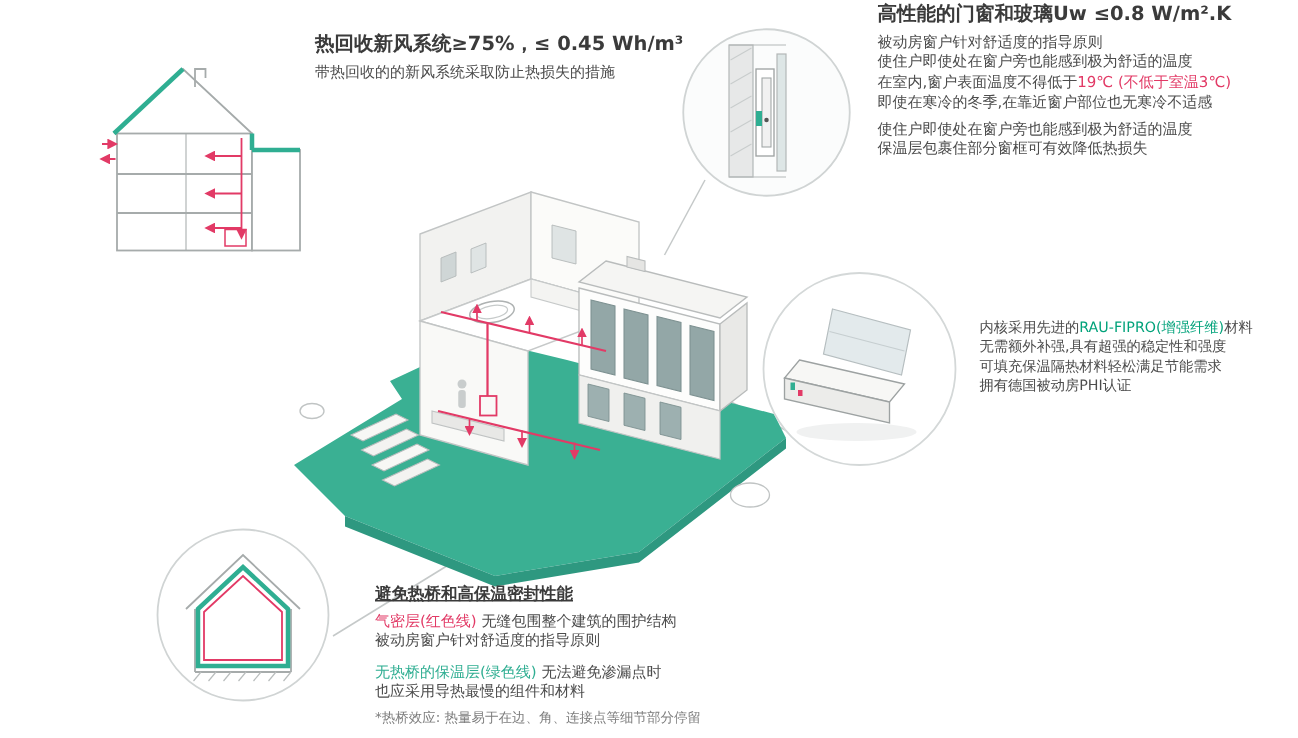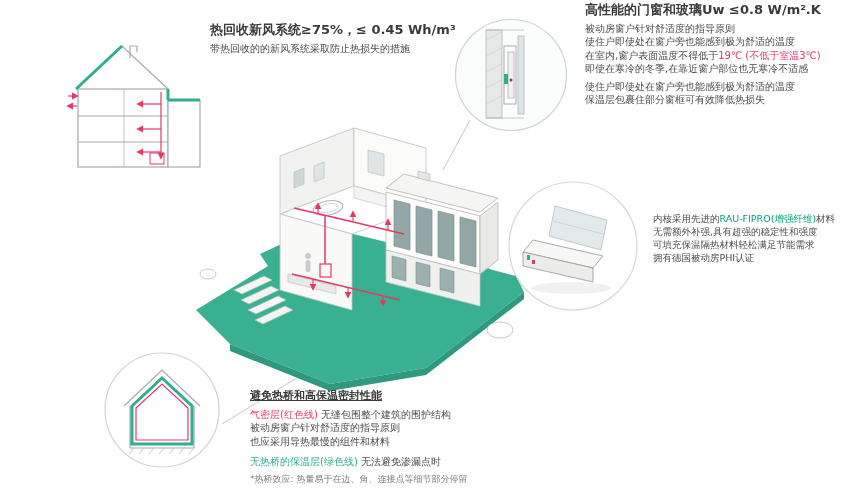--- a/index.html
+++ b/index.html
@@ -213,18 +213,18 @@
     <div class="ln-sm"><span>内核采用先进的</span><span class="green bold">RAU-FIPRO(增强纤维)</span><span>材料</span></div>
     <div class="ln-sm">无需额外补强,具有超强的稳定性和强度</div>
     <div class="ln-sm">可填充保温隔热材料轻松满足节能需求</div>
     <div class="ln-sm">拥有德国被动房PHI认证</div>
   </div>
 
   <div class="abs" style="left:250px;top:388px;width:330px;">
     <div class="title" style="font-size:11px;text-decoration:underline;">避免热桥和高保温密封性能</div>
     <div class="ln gap-sm"><span class="red">气密层(红色线)</span><span> 无缝包围整个建筑的围护结构</span></div>
     <div class="ln">被动房窗户针对舒适度的指导原则</div>
+    <div class="ln gap-md"><span class="teal">无热桥的保温层(绿色线)</span><span> 无法避免渗漏点时</span></div>
     <div class="ln">也应采用导热最慢的组件和材料</div>
-    <div class="ln gap-md"><span class="teal">无热桥的保温层(绿色线)</span><span> 无法避免渗漏点时</span></div>
     <div class="footnote gap-sm">*热桥效应: 热量易于在边、角、连接点等细节部分停留</div>
   </div>
 
 </div>
 
 </body></html>

